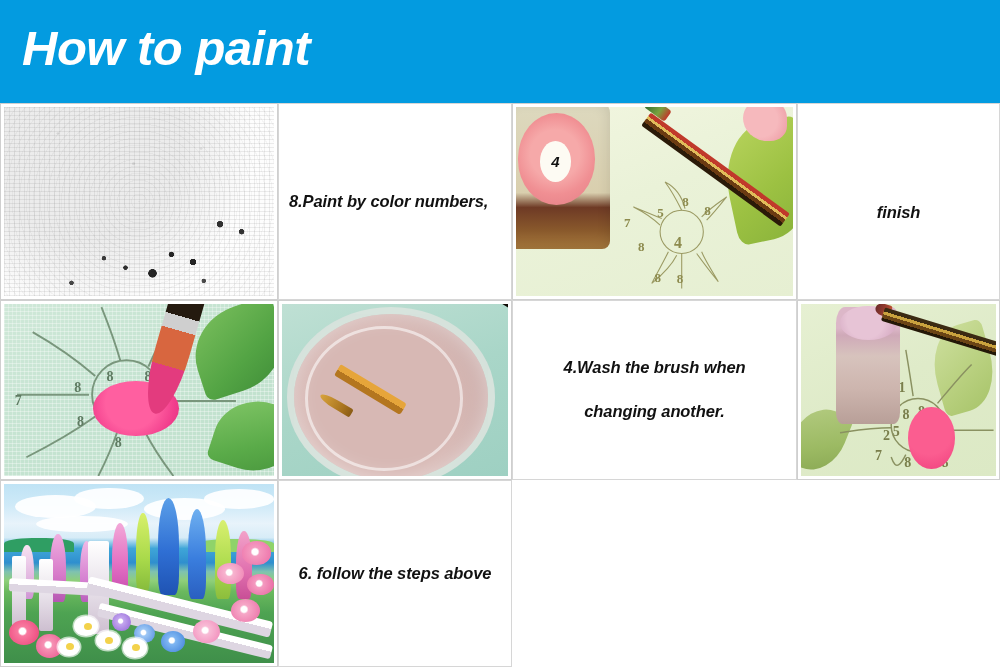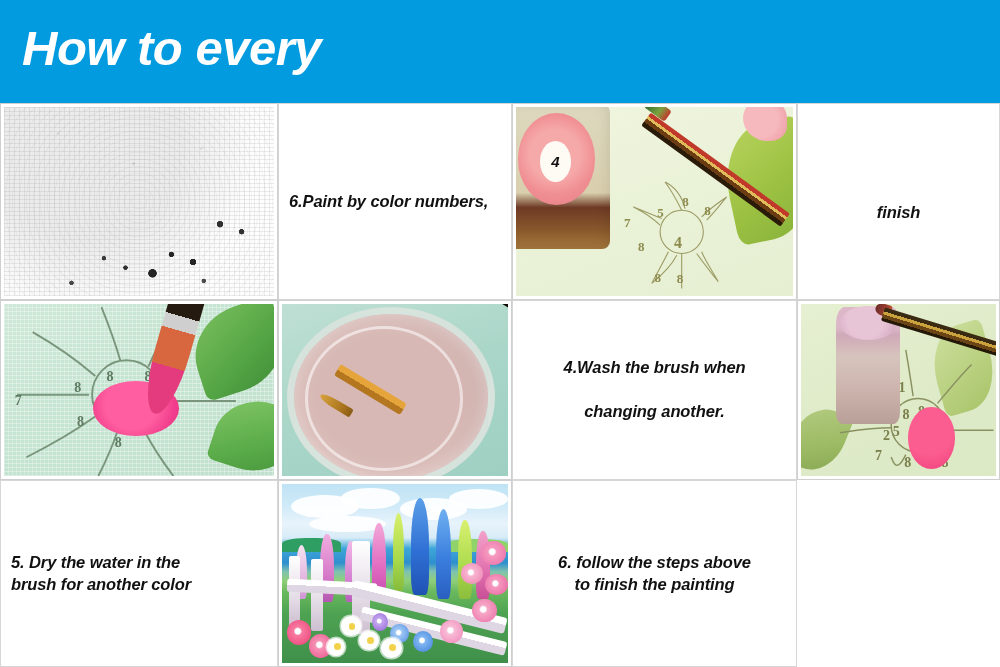--- a/index.html
+++ b/index.html
@@ -394,33 +394,33 @@
   .daisy-c {
     position: absolute;
     border-radius: 50%;
     background: #f3d24b;
   }
 </style>
 </head>
 <body>
 
 <div id="header-banner">
-  <div id="page-title">How to every</div>
+  <div id="page-title">How to paint</div>
 </div>
 
 <div id="steps-grid">
 
   <div class="cell photo">
     <div class="photo-inner">
       <div class="canvas-blank"></div>
     </div>
   </div>
 
   <div class="cell caption">
-    <div class="caption-text caption-left">6.Paint by color numbers,</div>
+    <div class="caption-text caption-left">8.Paint by color numbers,</div>
   </div>
 
   <div class="cell photo">
     <div class="photo-inner">
       <div class="scene2">
         <div class="leaf-r"></div>
         <div class="bud-r"></div>
 
         <div class="flower-outline">
           <svg viewBox="0 0 120 150" width="100%" height="100%">
@@ -547,26 +547,20 @@
 
         <div class="dot5"></div>
         <div class="pot5"></div>
         <div class="pot5-top"></div>
         <div class="brush5-tip"></div>
         <div class="brush5"></div>
       </div>
     </div>
   </div>
 
-  <div class="cell caption">
-    <div class="caption-text caption-left">
-      <span>5. Dry the water in the</span><br>
-      <span>brush for another color</span>
-    </div>
-  </div>
 
   <div class="cell photo">
     <div class="photo-inner">
       <div class="scene6">
 
         <div class="cloud6" style="left:4%;  top:6%;  width:30%; height:13%;"></div>
         <div class="cloud6" style="left:26%; top:2%;  width:26%; height:12%;"></div>
         <div class="cloud6" style="left:52%; top:8%;  width:30%; height:12%;"></div>
         <div class="cloud6" style="left:74%; top:3%;  width:26%; height:11%;"></div>
         <div class="cloud6" style="left:12%; top:18%; width:34%; height:9%;"></div>
@@ -611,17 +605,16 @@
         <div class="daisy" style="left:20%; top:86%; width:8%;  height:10%;"></div>
         <div class="daisy-c" style="left:23%;   top:89%;   width:3%; height:4%;"></div>
 
       </div>
     </div>
   </div>
 
   <div class="cell caption">
     <div class="caption-text caption-center">
       <span>6. follow the steps above</span><br>
-      <span>to finish the painting</span>
     </div>
   </div>
 
 </div>
 
 </body></html>

